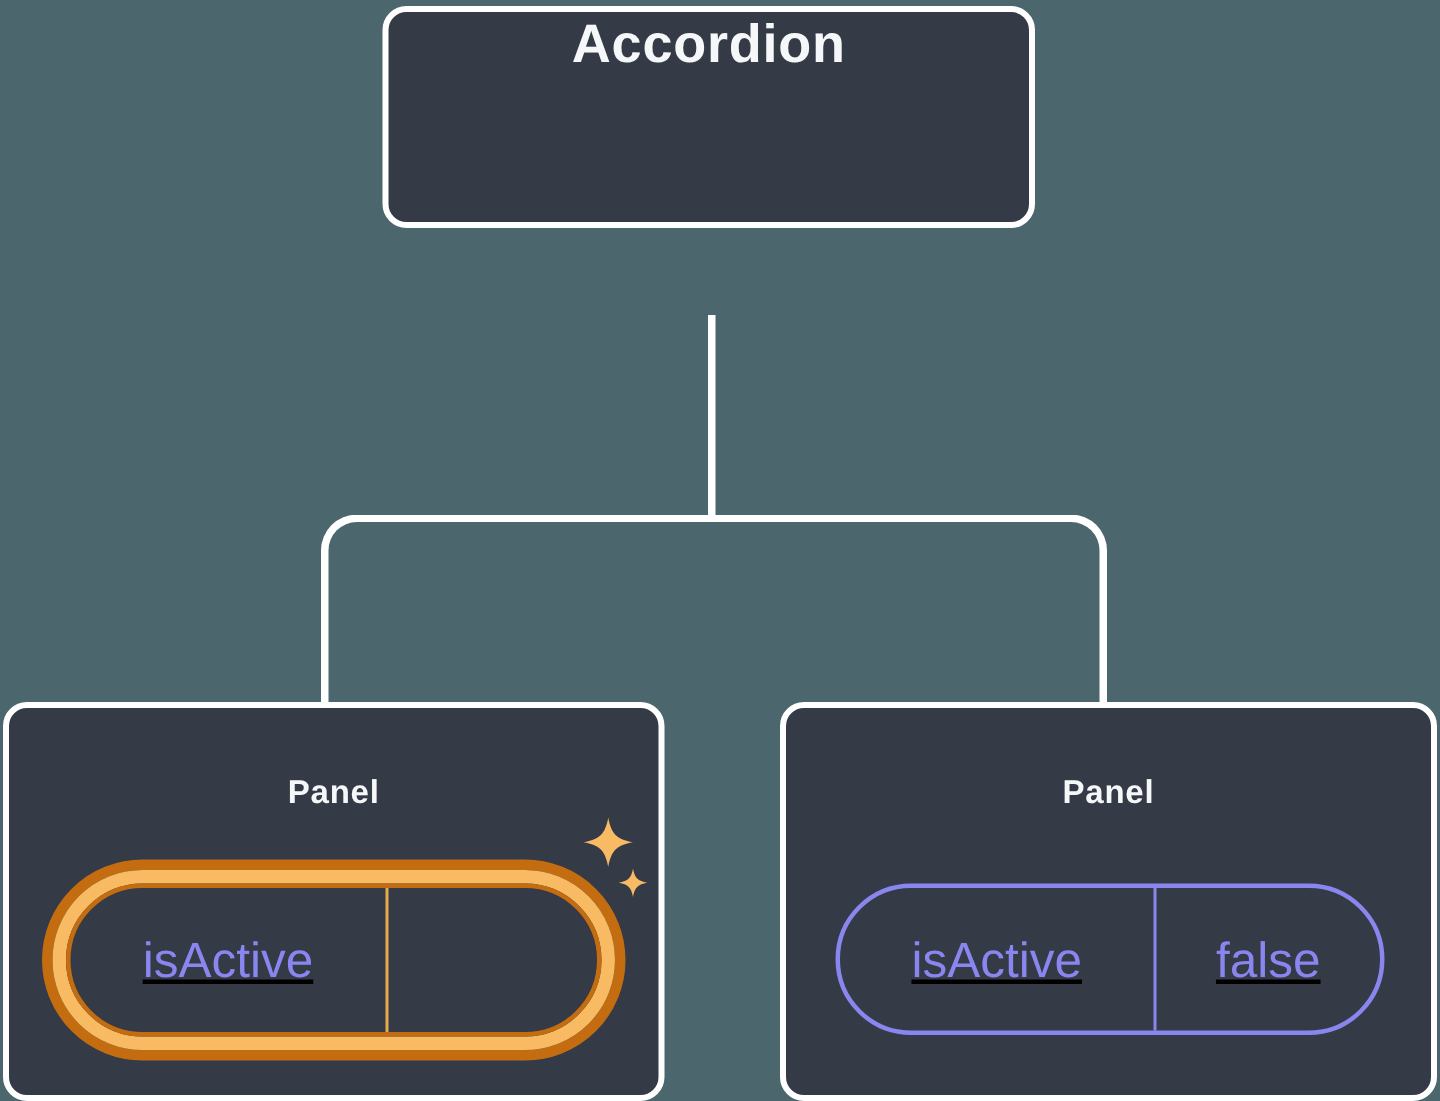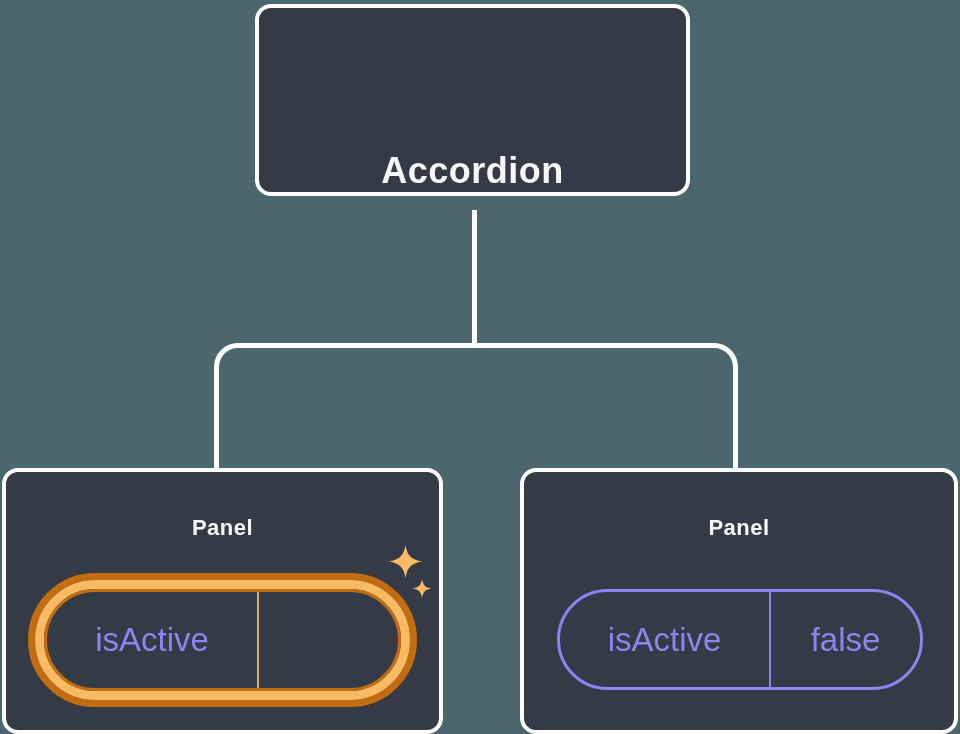--- a/index.html
+++ b/index.html
@@ -14,22 +14,22 @@
     --text:#F6F7F9;
   }
   .canvas{
     position:relative;width:960px;height:734px;background:var(--bg);
     overflow:hidden;font-family:"Liberation Sans",sans-serif;
   }
   .node{
     position:absolute;background:var(--fill);
     border:4px solid var(--line);border-radius:16px;box-sizing:border-box;
   }
-  .root-node{left:255px;top:4px;width:435px;height:192px;
-    display:flex;align-items:flex-end;justify-content:center;}
+  .root-node{left:255px;top:4px;width:435px;height:148px;
+    display:flex;align-items:flex-start;justify-content:center;}
   .root-label{color:var(--text);font-size:36px;font-weight:600;letter-spacing:.5px;}
   .stem{position:absolute;left:472px;top:210px;width:5px;height:136px;background:var(--line);}
   .bracket{
     position:absolute;left:214px;top:343px;width:524px;height:126px;
     border:5px solid var(--line);border-bottom:none;
     border-radius:24px 24px 0 0;box-sizing:border-box;
   }
   .panel-left{left:2px;top:468px;width:441px;height:266px;}
   .panel-right{left:520px;top:468px;width:438px;height:266px;}
   .panel-label{
@@ -39,21 +39,21 @@
   
   .hl-outer{
     position:absolute;left:22px;top:101px;width:389px;height:134px;
     border:7px solid var(--orange);border-radius:999px;box-sizing:border-box;
   }
   .hl-mid{
     width:100%;height:100%;border:9px solid var(--gold);
     border-radius:999px;box-sizing:border-box;
   }
   .pill{
-    display:flex;align-items:stretch;border-radius:999px;box-sizing:border-box;
+    display:flex;align-items:stretch;border-radius:999px;box-sizing:border-box;text-decoration:underline;
   }
   .pill-active{
     width:100%;height:100%;border:3px solid var(--orange);
   }
   .pill-inactive{
     position:absolute;left:33px;top:117px;width:366px;height:101px;
     border:3px solid var(--purple);
   }
   .cell{
     display:flex;align-items:center;justify-content:center;

